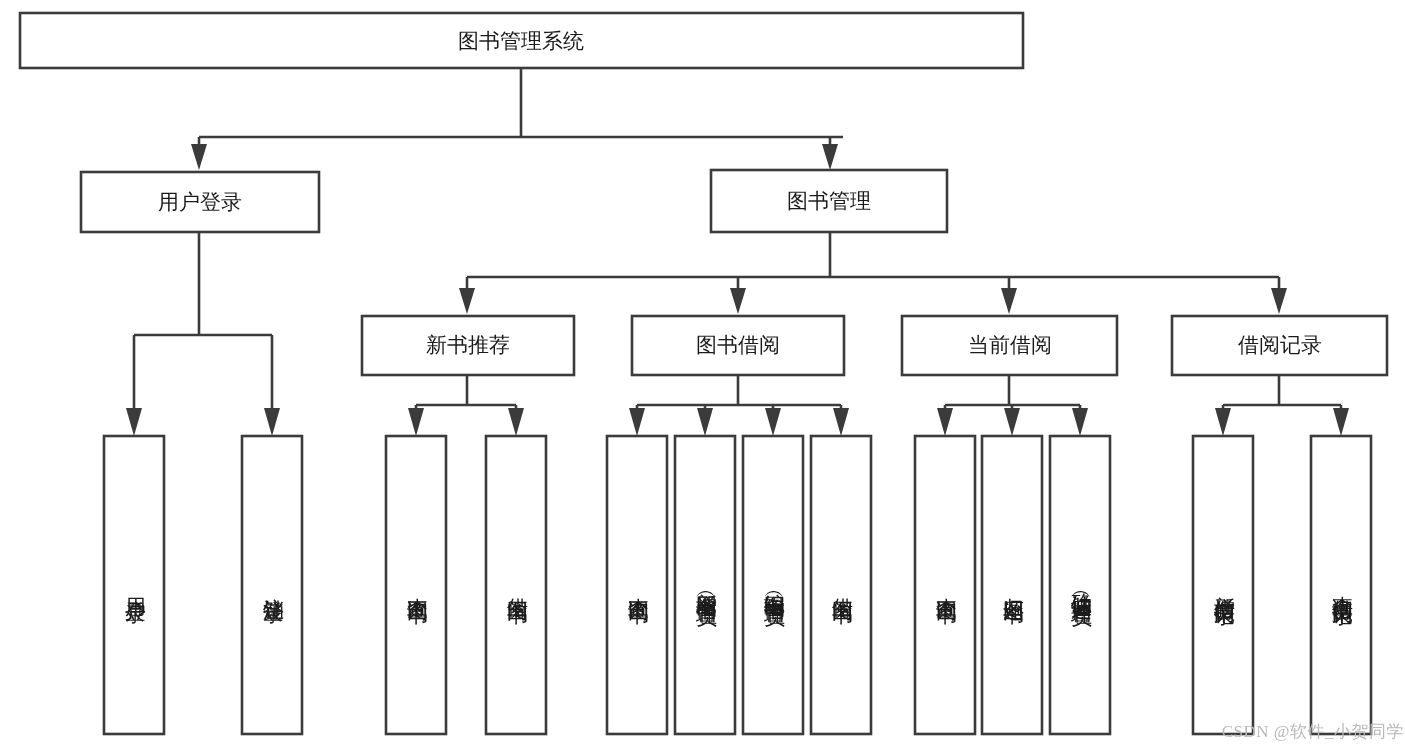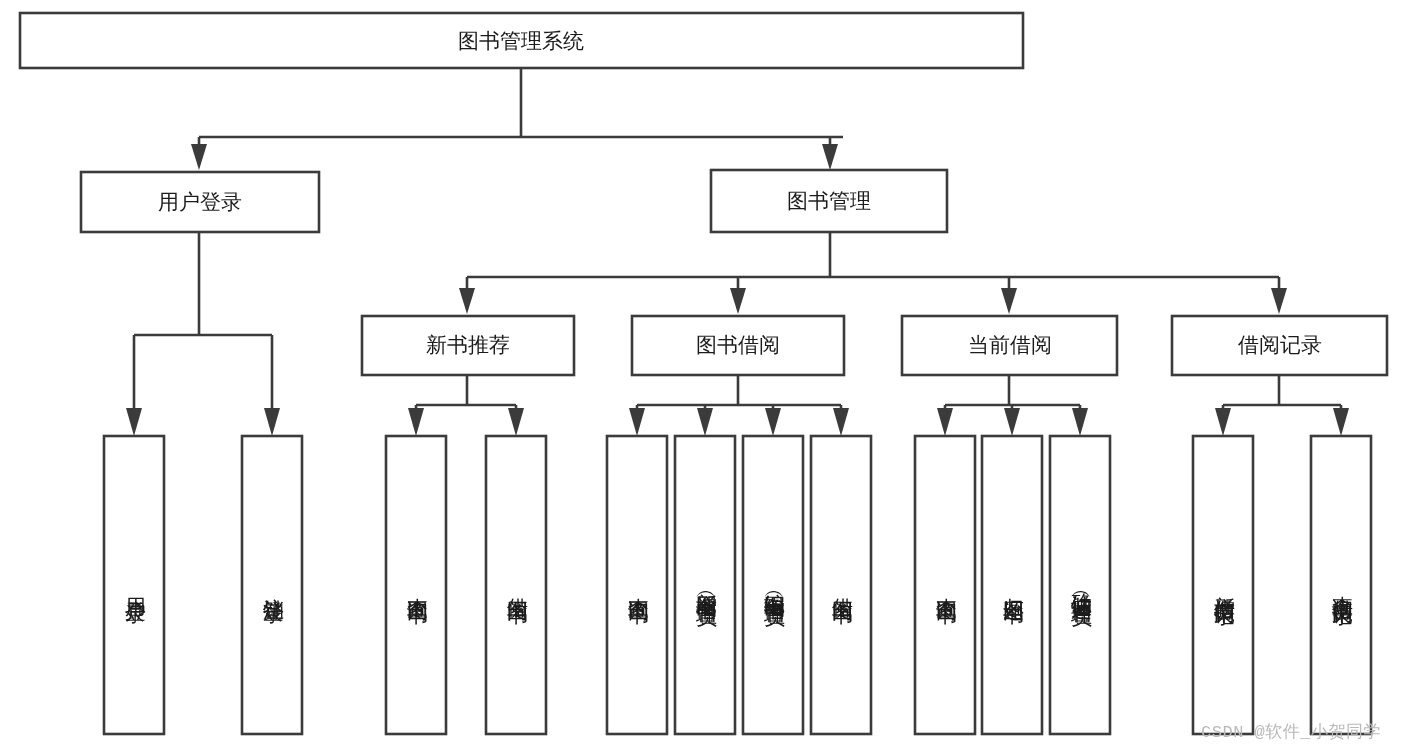--- a/index.html
+++ b/index.html
@@ -40,23 +40,23 @@
     stroke-width: 2.6;
     fill: none;
     stroke-linecap: butt;
   }
   .arrow-head {
     fill: #3b3b3b;
     stroke: none;
   }
   .watermark {
     position: absolute;
-    right: 24px;
+    right: 1px;
     bottom: 4px;
-    font-family: Liberation Mono, monospace;
+    font-family: Liberation Serif, serif;
     font-size: 17px;
     color: #b9b9b9;
     white-space: nowrap;
     letter-spacing: 0.5px;
     pointer-events: none;
   }
 </style>
 </head>
 <body>
 

